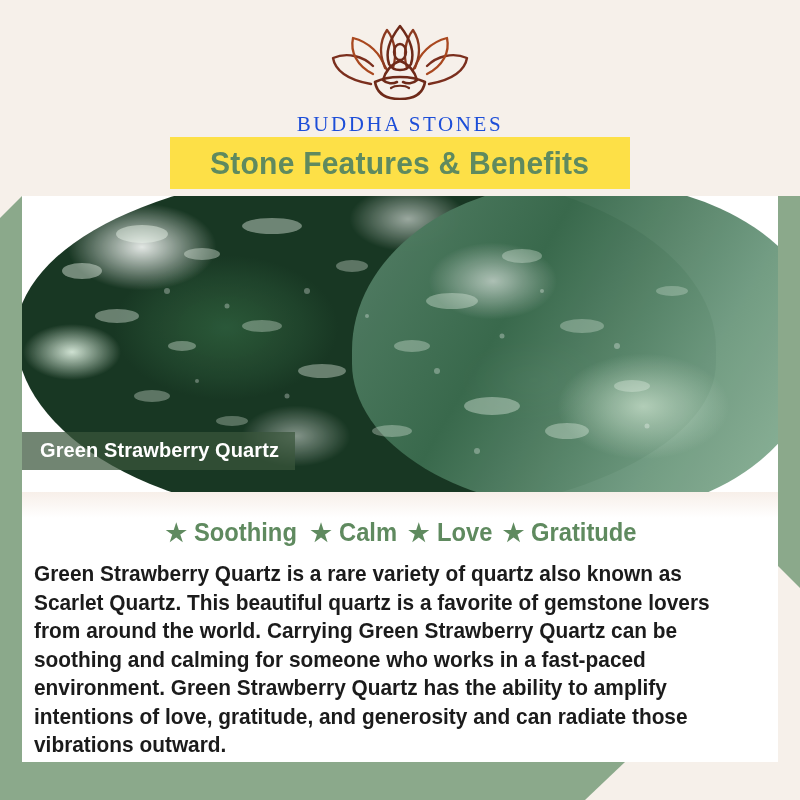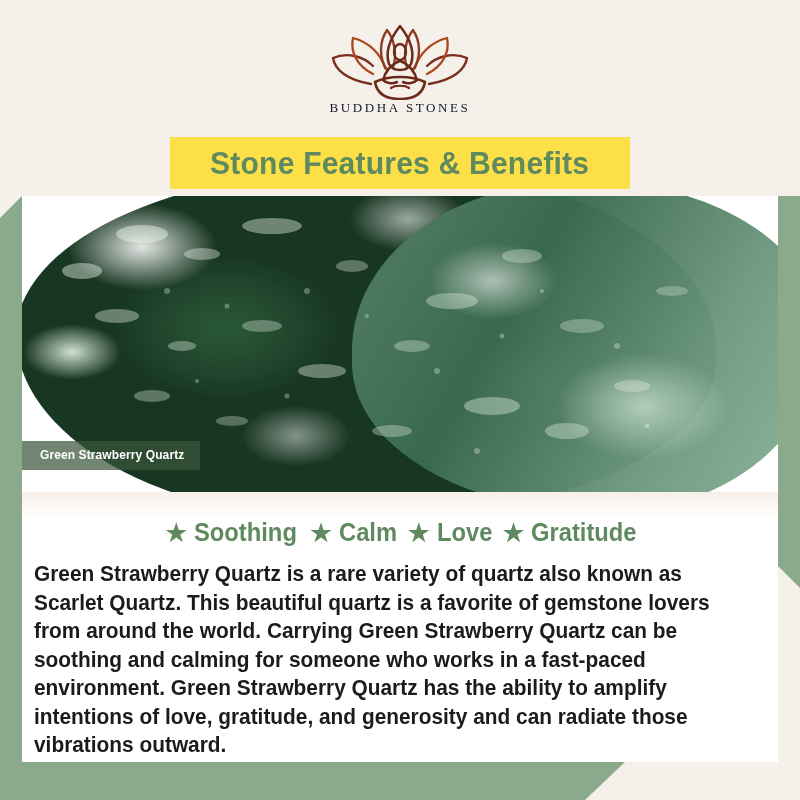--- a/index.html
+++ b/index.html
@@ -36,23 +36,23 @@
   
   .header{
     position:absolute; top:0; left:0; width:800px; height:196px;
     background:#f6f0ea;
     display:flex; flex-direction:column; align-items:center;
     z-index:3;
   }
   .logo-wrap{ margin-top:22px; display:flex; flex-direction:column; align-items:center; }
   .logo-mark{ width:150px; height:78px; display:block; }
   .logo-text{
-    margin-top:0;
+    margin-top:12px;
     font-family:"Liberation Serif", serif;
-    font-size:13px; letter-spacing:2.6px; color:#0f172a; font-weight:400;
+    font-size:21px; letter-spacing:2.6px; color:#1d4ed8; font-weight:400;
   }
   .title-bar{
     position:absolute; top:137px; left:170px; width:460px; height:52px;
     background:#fde047;
     display:flex; align-items:center; justify-content:center;
   }
   .title-text{
     font-family:"Liberation Sans Narrow","Liberation Sans", sans-serif;
     font-weight:bold; font-size:32px; color:#5f8a5f;
     letter-spacing:.2px;
@@ -85,21 +85,21 @@
       radial-gradient(ellipse 100px 60px at 30% 30%, rgba(255,255,255,.6), rgba(255,255,255,0) 64%),
       radial-gradient(ellipse 130px 80px at 62% 68%, rgba(210,232,212,.75), rgba(210,232,212,0) 66%),
       linear-gradient(120deg, #58836a 0%, #3b6b4e 35%, #6f9a80 70%, #8fb79b 100%);
     opacity:.97;
   }
   .speckle{ position:absolute; inset:0; opacity:.55; }
 
   .photo-label{
     position:absolute; left:0; bottom:22px; padding:7px 16px 8px 18px;
     background:rgba(58,86,60,.72);
-    color:#ffffff; font-weight:bold; font-size:12px;
+    color:#ffffff; font-weight:bold; font-size:20px;
     font-family:"Liberation Sans Narrow","Liberation Sans", sans-serif;
     letter-spacing:.1px; z-index:4;
   }
 
   
   .card{
     position:absolute; top:492px; left:22px; width:756px; height:270px;
     background:#ffffff; z-index:2; overflow:hidden;
   }
   .card-fade{

